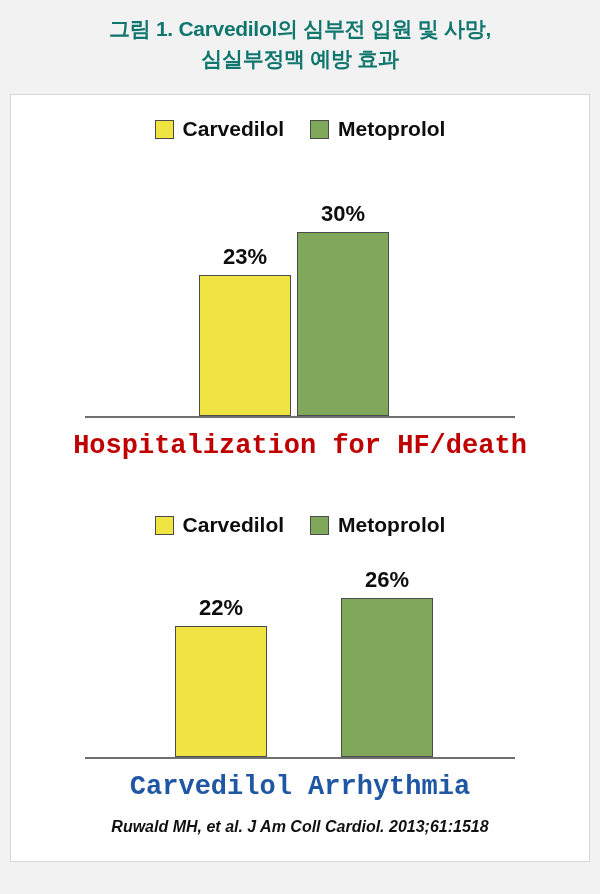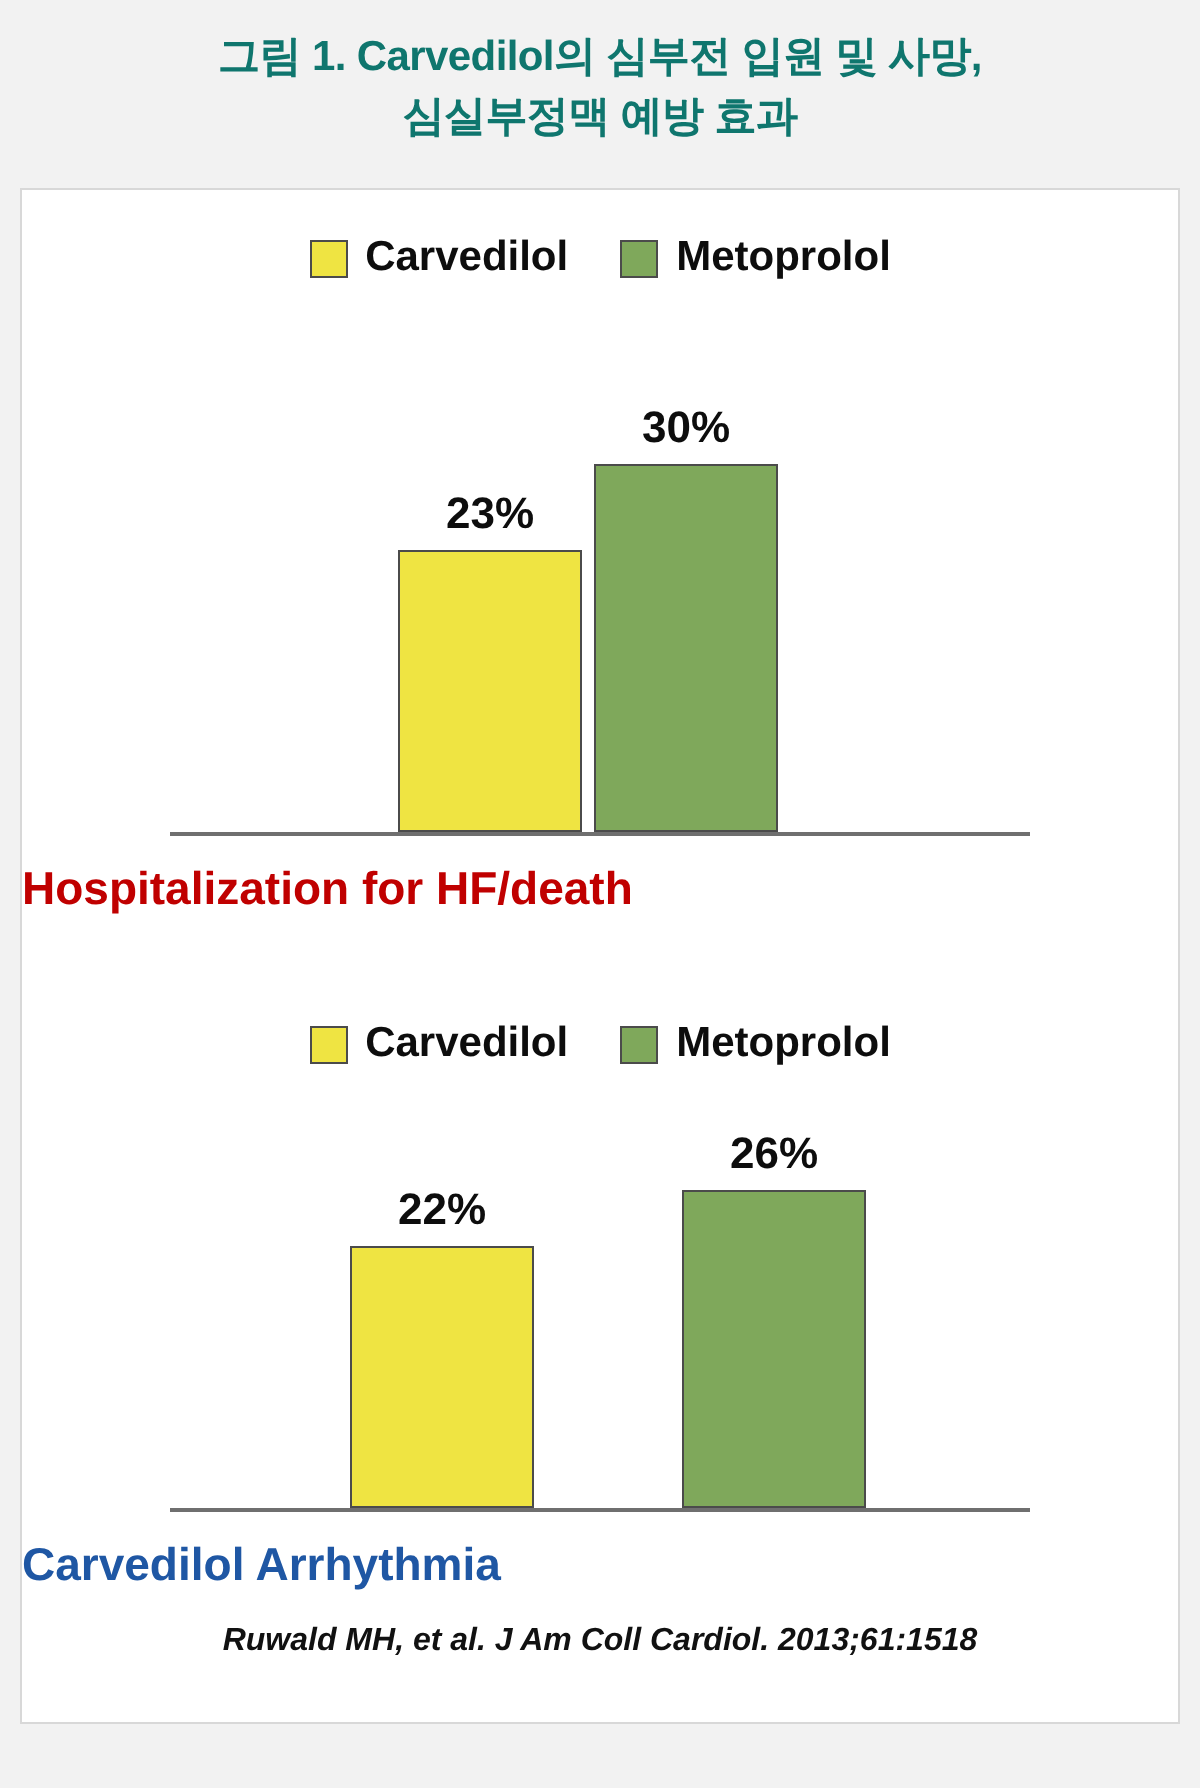--- a/index.html
+++ b/index.html
@@ -99,24 +99,25 @@
     font-weight: 700;
     color: #0d0d0d;
     margin-bottom: 5px;
   }
   .bar {
     width: 92px;
     border: 1px solid #4b4b4b;
     box-sizing: border-box;
   }
   .chart-caption {
-    text-align: left;
-    font-size: 23px;
+    text-align: center;
+    font-size: 27px;
     font-weight: 700;
     margin-top: 13px;
+    font-family: Liberation Mono, monospace;
   }
   .source-note {
     text-align: center;
     font-size: 16px;
     font-style: italic;
     font-weight: 600;
     color: #111111;
     margin-top: 16px;
   }
 </style>

